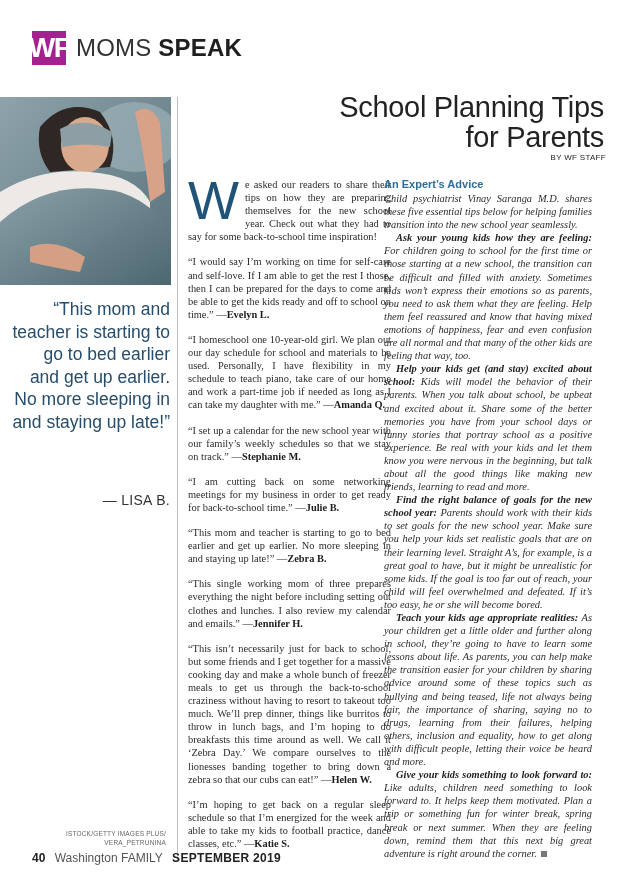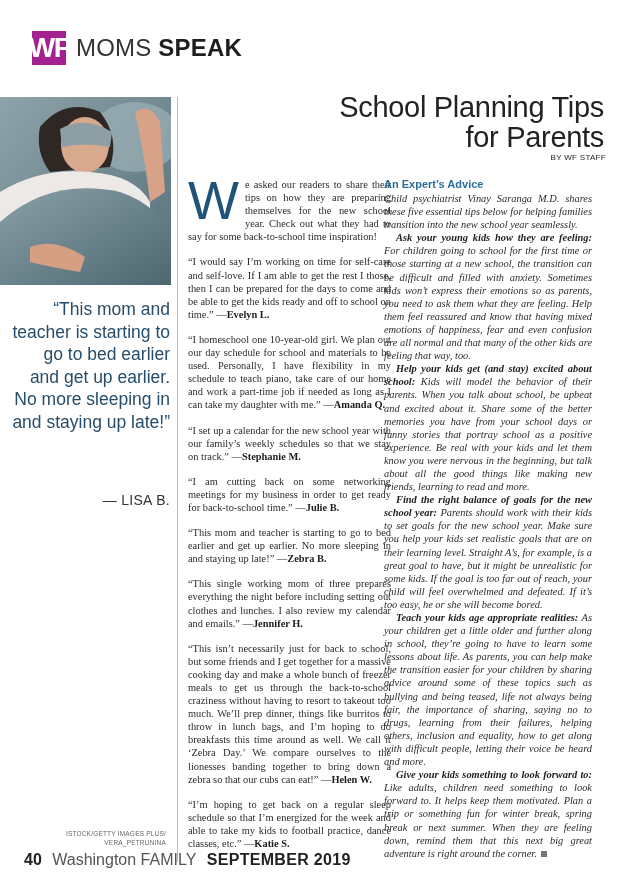--- a/index.html
+++ b/index.html
@@ -42,21 +42,21 @@
   .col b { font-weight: bold; color: #1d1d1d; }
   .dropcap { float: left; font-family: "Liberation Sans", sans-serif; font-size: 54px; line-height: 40px; color: #1f5478;
              margin: 2px 6px 0 0; font-weight: normal; }
 
   .subhead { font-family: "Liberation Sans", sans-serif; font-weight: bold; font-size: 11px; color: #2c6e99; line-height: 13px; margin-bottom: 1px; }
   .col-right p { margin-bottom: 0; font-style: italic; }
   .col-right p.tip { text-indent: 12px; }
   .endmark { display: inline-block; width: 6px; height: 6px; background: #777; margin-left: 4px; vertical-align: 0px; }
 
   
-  .footer { position: absolute; left: 24px; top: 851px; font-family: "Liberation Sans", sans-serif; font-size: 16px; color: #333; white-space: nowrap; }
+  .footer { position: absolute; left: 32px; top: 851px; font-family: "Liberation Sans", sans-serif; font-size: 12px; color: #333; white-space: nowrap; }
   .footer .pn { font-weight: bold; color: #222; margin-right: 6px; }
   .footer .pub { color: #555; margin-right: 6px; }
   .footer .date { font-weight: bold; color: #222; letter-spacing: 0.3px; }
 </style>
 </head>
 <body>
 
 <div class="header">
   <div class="logo">WF</div>
   <div class="section-title"><span>MOMS </span><b>SPEAK</b></div>

